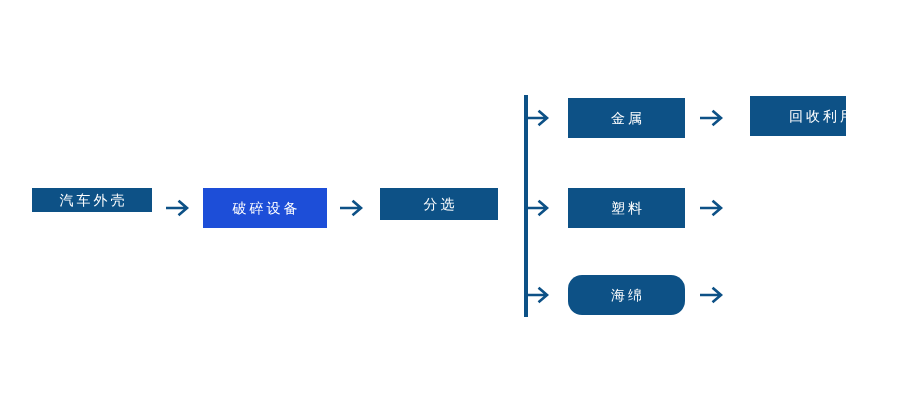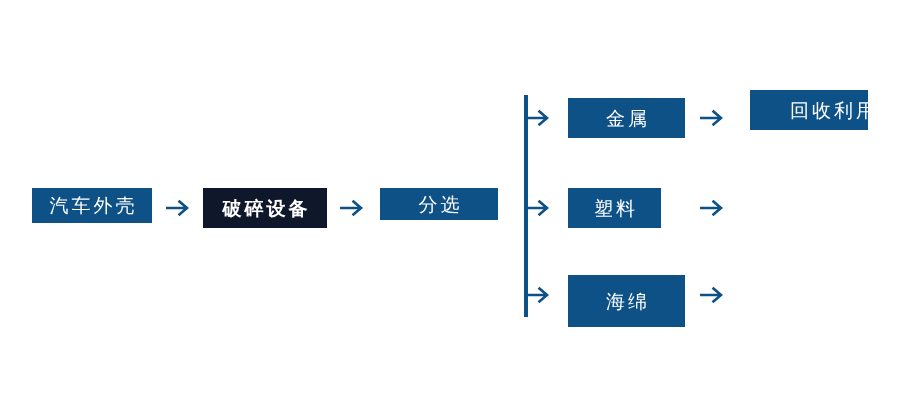--- a/index.html
+++ b/index.html
@@ -18,30 +18,30 @@
     overflow: hidden;
   }
 
   
   .node {
     position: absolute;
     display: flex;
     align-items: center;
     justify-content: center;
     color: #ffffff;
-    font-size: 19px;
+    font-size: 14px;
     letter-spacing: 3px;
     text-indent: 3px;
     line-height: 1;
     white-space: nowrap;
     box-sizing: border-box;
     user-select: none;
   }
   .node.blue { background: #0d5186; }
-  .node.red  { background: #0f172a; font-weight: bold; }
+  .node.red  { background: #1d4ed8; }
 
   
   .arrow {
     position: absolute;
     display: block;
     color: #0d5186;
   }
   .arrow svg { display: block; }
 
   
@@ -52,21 +52,21 @@
   .branch-arrow {
     position: absolute;
   }
   .branch-arrow svg { display: block; }
 </style>
 </head>
 <body>
 
 <div id="canvas">
 
-  <div class="node blue" style="left:32px; top:188px; width:120px; height:35px;">汽车外壳</div>
+  <div class="node blue" style="left:32px; top:188px; width:120px; height:24px;">汽车外壳</div>
 
   <span class="arrow" style="left:166px; top:198px; width:26px; height:20px;">
     <svg width="26" height="20" viewBox="0 0 26 20" aria-hidden="true">
       <path d="M1 10 H19 M13.5 3.6 L21 10 L13.5 16.4" fill="none" stroke="#0d5186" stroke-width="2.6" stroke-linecap="square" stroke-linejoin="miter"></path>
     </svg>
   </span>
 
   <div class="node red" style="left:203px; top:188px; width:124px; height:40px;">破碎设备</div>
 
   <span class="arrow" style="left:340px; top:198px; width:26px; height:20px;">
@@ -86,44 +86,44 @@
   </span>
 
   <div class="node blue" style="left:568px; top:98px; width:117px; height:40px;">金属</div>
 
   <span class="arrow" style="left:700px; top:108px; width:26px; height:20px;">
     <svg width="26" height="20" viewBox="0 0 26 20" aria-hidden="true">
       <path d="M1 10 H19 M13.5 3.6 L21 10 L13.5 16.4" fill="none" stroke="#0d5186" stroke-width="2.6" stroke-linecap="square" stroke-linejoin="miter"></path>
     </svg>
   </span>
 
-  <div class="node blue" style="left:750px; top:90px; width:118px; height:40px;padding-left:47px;">回收利用</div>
+  <div class="node blue" style="left:750px; top:96px; width:96px; height:40px;padding-left:47px;">回收利用</div>
 
   <span class="branch-arrow" style="left:526px; top:198px; width:26px; height:20px;">
     <svg width="26" height="20" viewBox="0 0 26 20" aria-hidden="true">
       <path d="M0 10 H19 M13.5 3.6 L21 10 L13.5 16.4" fill="none" stroke="#0d5186" stroke-width="2.6" stroke-linecap="square" stroke-linejoin="miter"></path>
     </svg>
   </span>
 
-  <div class="node blue" style="left:568px; top:188px; width:93px; height:40px;">塑料</div>
+  <div class="node blue" style="left:568px; top:188px; width:117px; height:40px;">塑料</div>
 
   <span class="arrow" style="left:700px; top:198px; width:26px; height:20px;">
     <svg width="26" height="20" viewBox="0 0 26 20" aria-hidden="true">
       <path d="M1 10 H19 M13.5 3.6 L21 10 L13.5 16.4" fill="none" stroke="#0d5186" stroke-width="2.6" stroke-linecap="square" stroke-linejoin="miter"></path>
     </svg>
   </span>
 
 
   <span class="branch-arrow" style="left:526px; top:285px; width:26px; height:20px;">
     <svg width="26" height="20" viewBox="0 0 26 20" aria-hidden="true">
       <path d="M0 10 H19 M13.5 3.6 L21 10 L13.5 16.4" fill="none" stroke="#0d5186" stroke-width="2.6" stroke-linecap="square" stroke-linejoin="miter"></path>
     </svg>
   </span>
 
-  <div class="node blue" style="left:568px; top:275px; width:117px; height:52px;">海绵</div>
+  <div class="node blue" style="left:568px; top:275px; width:117px; height:40px;border-radius:14px;">海绵</div>
 
   <span class="arrow" style="left:700px; top:285px; width:26px; height:20px;">
     <svg width="26" height="20" viewBox="0 0 26 20" aria-hidden="true">
       <path d="M1 10 H19 M13.5 3.6 L21 10 L13.5 16.4" fill="none" stroke="#0d5186" stroke-width="2.6" stroke-linecap="square" stroke-linejoin="miter"></path>
     </svg>
   </span>
 
 
 </div>
 

